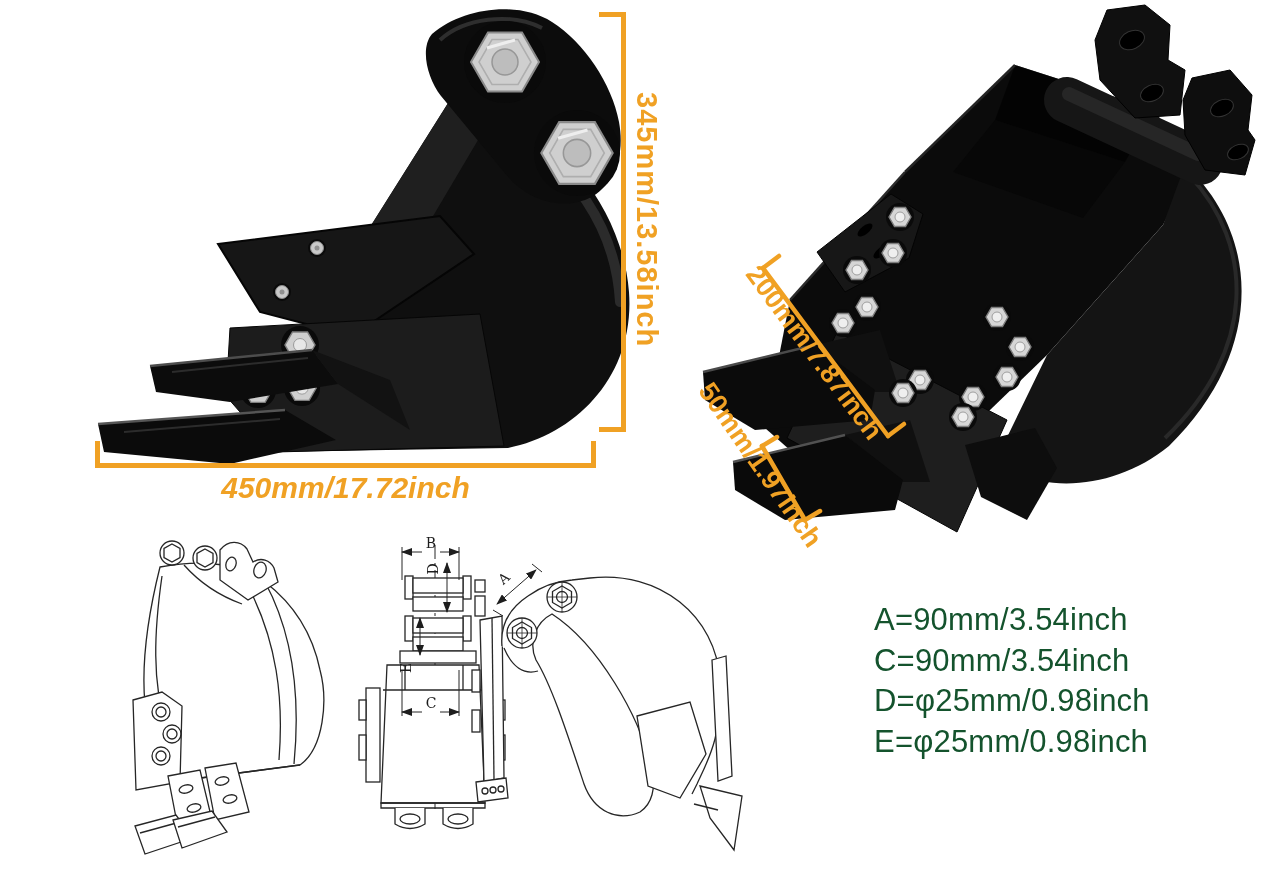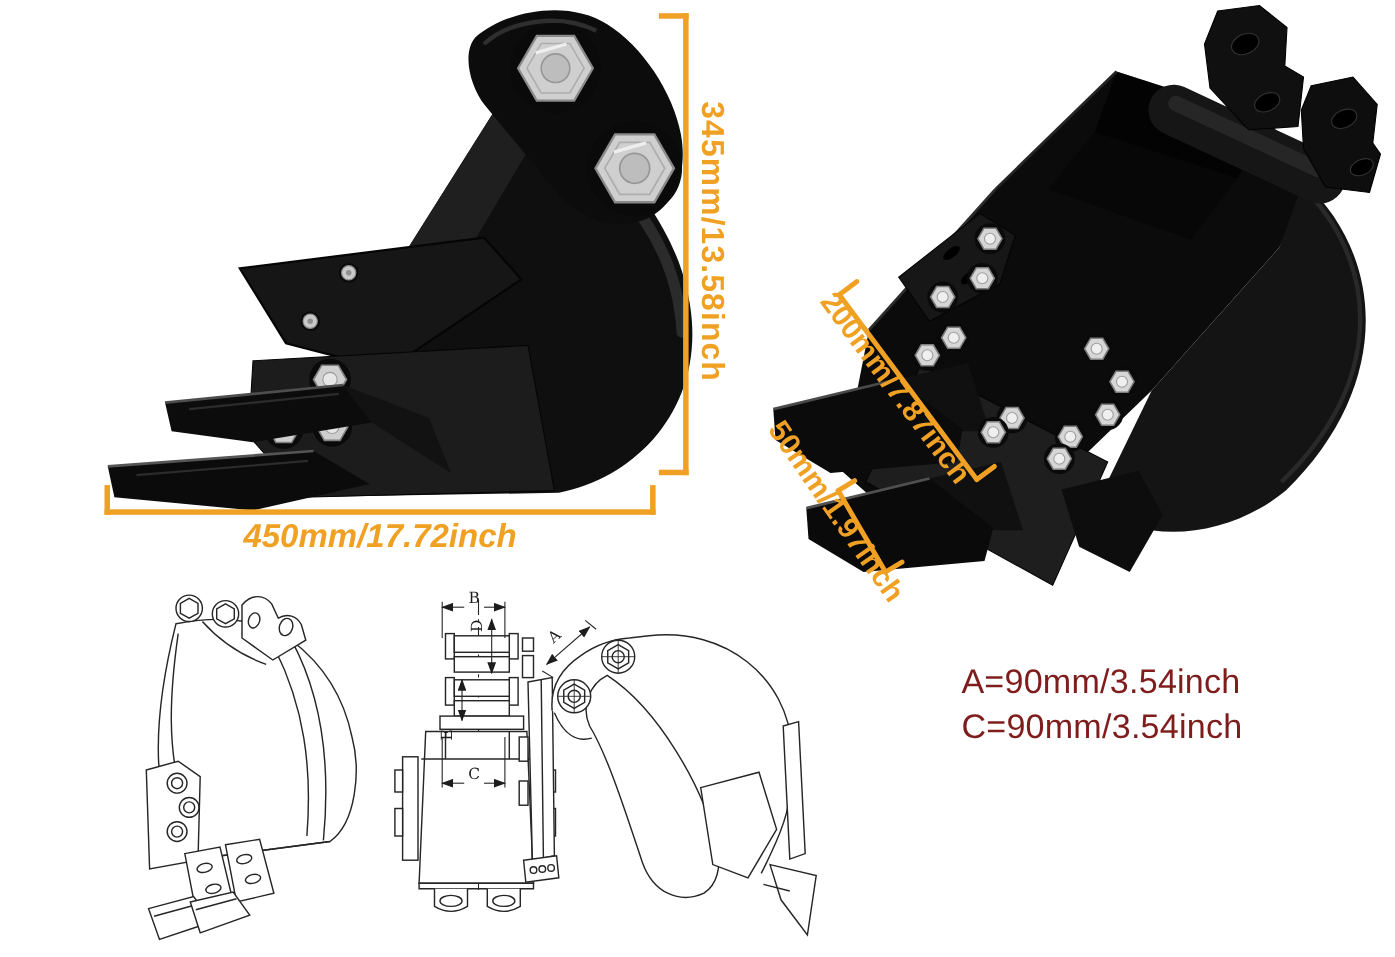--- a/index.html
+++ b/index.html
@@ -3,21 +3,21 @@
 <meta charset="utf-8">
 <style>
   html,body{margin:0;padding:0;background:#fff;}
   .stage{position:relative;width:1268px;height:870px;background:#fff;overflow:hidden;
          font-family:"Liberation Sans",sans-serif;}
   .abs{position:absolute;}
   .dim{background:#F0A124;}
   .dim-label{color:#F0A124;font-weight:700;}
   .vlabel{writing-mode:vertical-rl;font-size:29px;letter-spacing:1px;}
   .hlabel{font-size:30px;text-align:center;font-style:italic;}
-  .specs{position:absolute;left:874px;top:600px;color:#7f1d1d;font-size:31px;line-height:40.5px;
+  .specs{position:absolute;left:874px;top:600px;color:#14532d;font-size:31px;line-height:40.5px;
          letter-spacing:0.2px;}
   .spec-line{white-space:nowrap;}
   svg text.cadlbl{font-family:"DejaVu Serif",serif;font-size:14px;fill:#1d1d1d;}
   svg text.odim{font-family:"Liberation Sans",sans-serif;font-weight:700;font-size:27px;fill:#F0A124;}
 </style>
 </head>
 <body>
 
 <div class="stage">
 
@@ -297,15 +297,17 @@
       <path d="M397,84 L436,50" marker-start="url(#arrE)" marker-end="url(#arrE)" stroke-width="1"></path>
       <path d="M391,91 L401,94 M430,43 L443,47" stroke-width="0"></path>
       <path d="M393,90 L403,96 M432,44 L442,52" stroke-width="1"></path>
       <text class="cadlbl" text-anchor="middle" stroke="none" transform="translate(407,62) rotate(-41)">A</text>
     </g>
   </svg>
 
   <div class="specs">
     <div class="spec-line">A=90mm/3.54inch</div>
     <div class="spec-line">C=90mm/3.54inch</div>
+    <div class="spec-line">D=φ25mm/0.98inch</div>
+    <div class="spec-line">E=φ25mm/0.98inch</div>
   </div>
 
 </div>
 
 </body></html>

